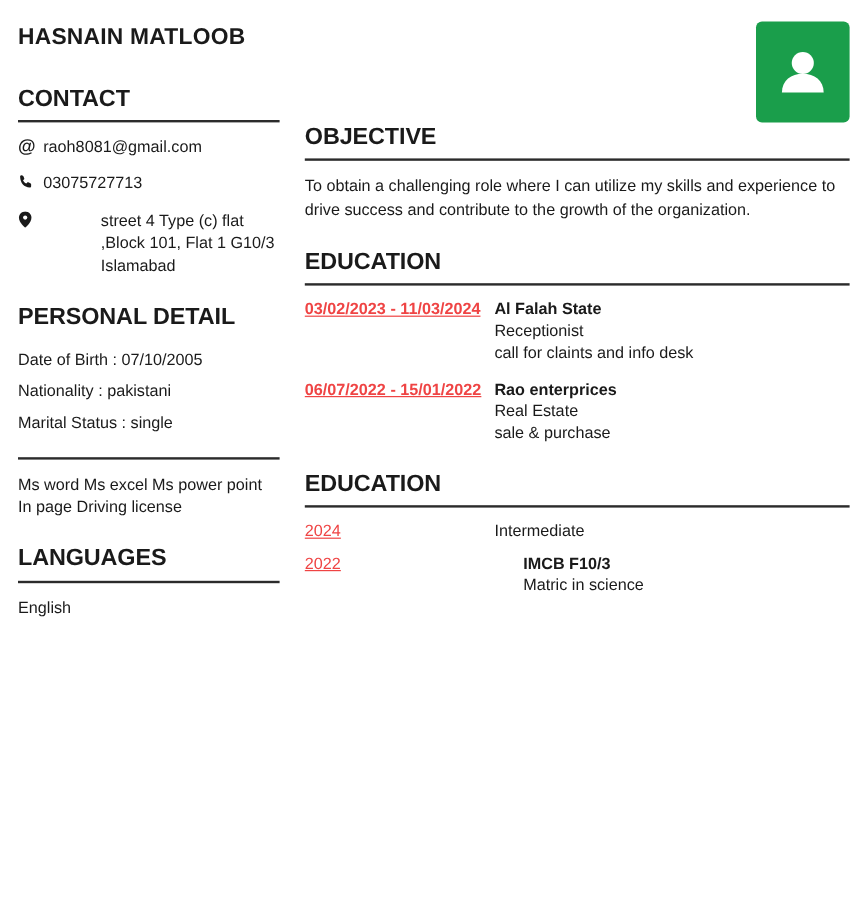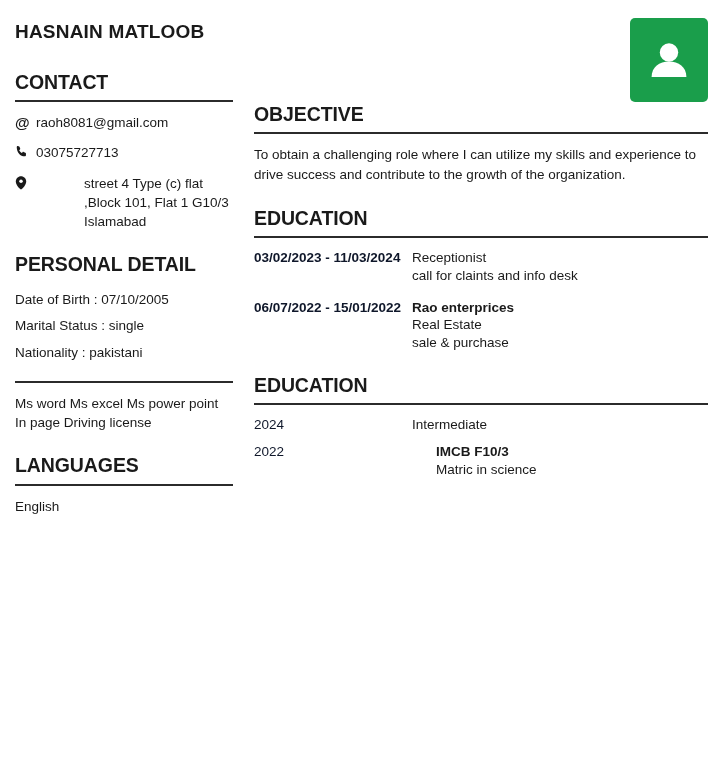--- a/index.html
+++ b/index.html
@@ -140,22 +140,23 @@
     display: flex;
     align-items: flex-start;
     margin-top: 11px;
   }
   .entry.tight { margin-top: 9px; gap: 24px; }
   .entry-date {
     flex: 0 0 158px;
     width: 158px;
     font-size: 13.5px;
     line-height: 1.32;
-    color: #0f172a;
-    font-weight: bold;
+    color: #ef4444;
+    font-weight: bold;
+    text-decoration: underline;
   }
   .entry-date.thin { font-weight: normal; }
   .entry-body {
     flex: 1 1 auto;
     font-size: 13.5px;
     line-height: 1.32;
   }
   .entry-org {
     font-weight: bold;
     display: block;
@@ -209,22 +210,22 @@
             </span>
             <span class="ctext">street 4 Type (c) flat ,Block 101, Flat 1 G10/3 Islamabad</span>
           </div>
         </div>
       </div>
 
       <div class="lsec">
         <h2 class="sec-head">PERSONAL DETAIL</h2>
         <div class="lbody" style="margin-top:17px;">
           <div class="pd-line">Date of Birth : 07/10/2005</div>
+          <div class="pd-line">Nationality : pakistani</div>
           <div class="pd-line">Marital Status : single</div>
-          <div class="pd-line">Nationality : pakistani</div>
         </div>
       </div>
 
       <div class="lsec">
         <div class="rule"></div>
         <div class="lbody skill-text">Ms word Ms excel Ms power point In page Driving license</div>
       </div>
 
       <div class="lsec">
         <h2 class="sec-head">LANGUAGES</h2>
@@ -242,20 +243,21 @@
         <p class="objective-text">To obtain a challenging role where I can utilize my skills and experience to drive success and contribute to the growth of the organization.</p>
       </div>
 
       <div class="rsec">
         <h2 class="sec-head">EDUCATION</h2>
         <div class="rule"></div>
 
         <div class="entry">
           <div class="entry-date">03/02/2023 - 11/03/2024</div>
           <div class="entry-body">
+            <span class="entry-org">Al Falah State</span>
             <span class="entry-line">Receptionist</span>
             <span class="entry-line">call for claints and info desk</span>
           </div>
         </div>
 
         <div class="entry" style="margin-top:14px;">
           <div class="entry-date">06/07/2022 - 15/01/2022</div>
           <div class="entry-body">
             <span class="entry-org">Rao enterprices</span>
             <span class="entry-line">Real Estate</span>

